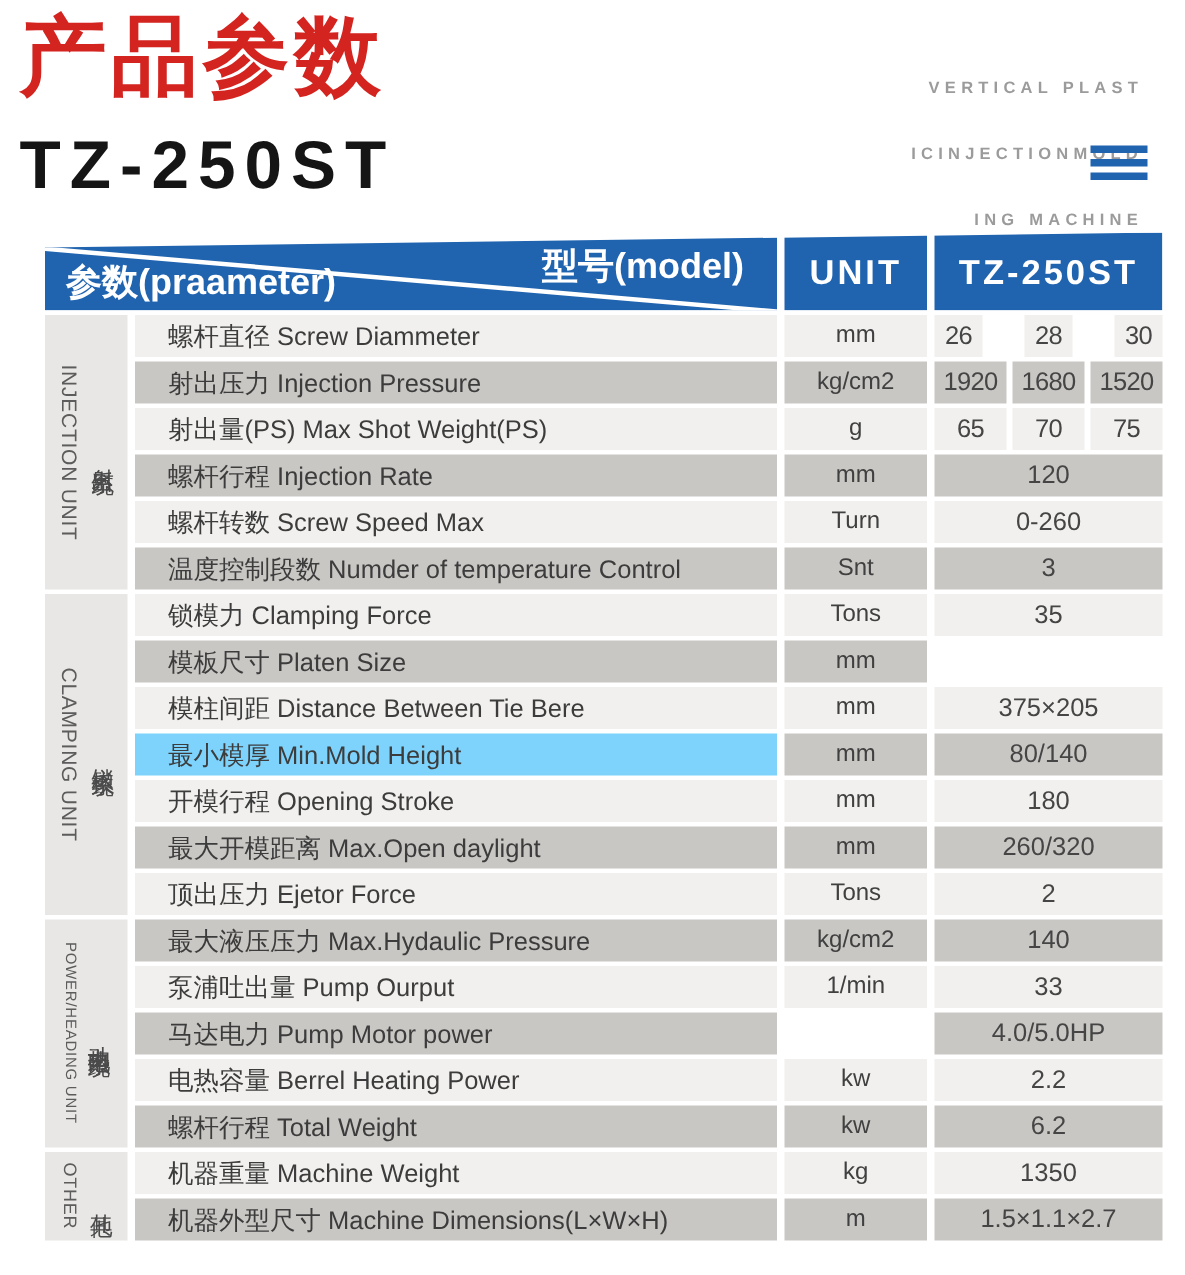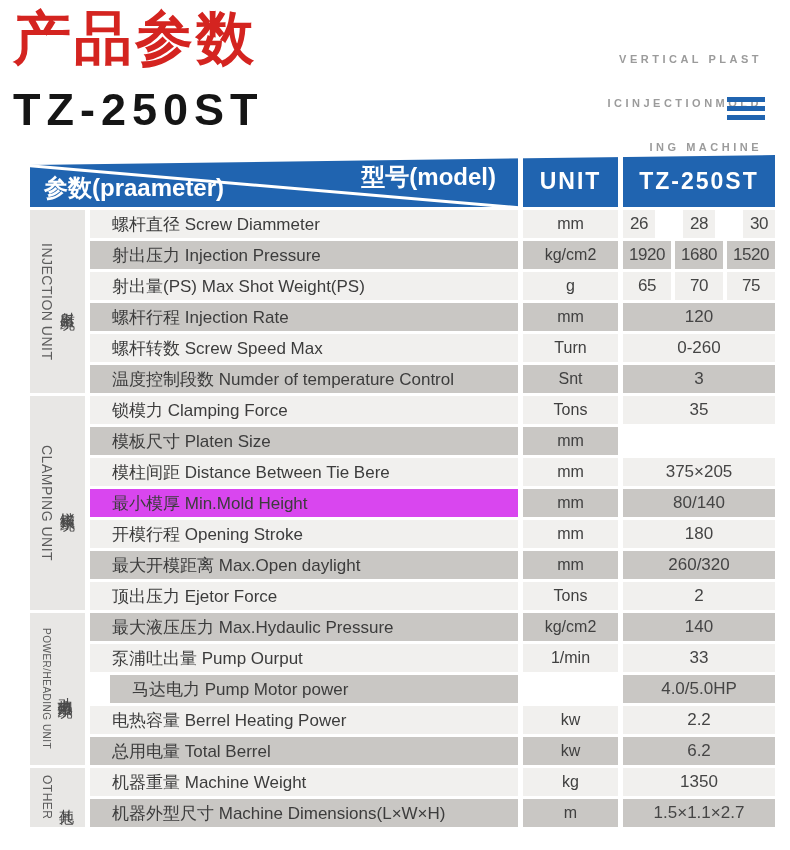--- a/index.html
+++ b/index.html
@@ -166,21 +166,21 @@
   <div class="c-unit" style="grid-row: 7; background: rgb(241, 240, 238);">Tons</div>
   <div class="c-value" style="grid-row: 7; background: rgb(241, 240, 238);">35</div>
 
   <div class="c-label" style="grid-row: 8; background: rgb(201, 199, 196);">模板尺寸 Platen Size</div>
   <div class="c-unit" style="grid-row: 8; background: rgb(201, 199, 196);">mm</div>
 
   <div class="c-label" style="grid-row: 9; background: rgb(241, 240, 238);">模柱间距 Distance Between Tie Bere</div>
   <div class="c-unit" style="grid-row: 9; background: rgb(241, 240, 238);">mm</div>
   <div class="c-value" style="grid-row: 9; background: rgb(241, 240, 238);">375×205</div>
 
-  <div class="c-label" style="grid-row: 10; background: #d946ef;">最小模厚 Min.Mold Height</div>
+  <div class="c-label" style="grid-row: 10; background: #7dd3fc;">最小模厚 Min.Mold Height</div>
   <div class="c-unit" style="grid-row: 10; background: rgb(201, 199, 196);">mm</div>
   <div class="c-value" style="grid-row: 10; background: rgb(201, 199, 196);">80/140</div>
 
   <div class="c-label" style="grid-row: 11; background: rgb(241, 240, 238);">开模行程 Opening Stroke</div>
   <div class="c-unit" style="grid-row: 11; background: rgb(241, 240, 238);">mm</div>
   <div class="c-value" style="grid-row: 11; background: rgb(241, 240, 238);">180</div>
 
   <div class="c-label" style="grid-row: 12; background: rgb(201, 199, 196);">最大开模距离 Max.Open daylight</div>
   <div class="c-unit" style="grid-row: 12; background: rgb(201, 199, 196);">mm</div>
   <div class="c-value" style="grid-row: 12; background: rgb(201, 199, 196);">260/320</div>
@@ -190,29 +190,29 @@
   <div class="c-value" style="grid-row: 13; background: rgb(241, 240, 238);">2</div>
 
   <div class="c-label" style="grid-row: 14; background: rgb(201, 199, 196);">最大液压压力 Max.Hydaulic Pressure</div>
   <div class="c-unit" style="grid-row: 14; background: rgb(201, 199, 196);">kg/cm2</div>
   <div class="c-value" style="grid-row: 14; background: rgb(201, 199, 196);">140</div>
 
   <div class="c-label" style="grid-row: 15; background: rgb(241, 240, 238);">泵浦吐出量 Pump Ourput</div>
   <div class="c-unit" style="grid-row: 15; background: rgb(241, 240, 238);">1/min</div>
   <div class="c-value" style="grid-row: 15; background: rgb(241, 240, 238);">33</div>
 
-  <div class="c-label" style="grid-row: 16; background: rgb(201, 199, 196); margin-left: 20px;">马达电力 Pump Motor power</div>
+  <div class="c-label" style="grid-row: 16; background: rgb(201, 199, 196);">马达电力 Pump Motor power</div>
   <div class="c-unit" style="grid-row: 16; background: rgb(201, 199, 196); margin-top: 39px;">kw/HP</div>
   <div class="c-value" style="grid-row: 16; background: rgb(201, 199, 196);">4.0/5.0HP</div>
 
   <div class="c-label" style="grid-row: 17; background: rgb(241, 240, 238);">电热容量 Berrel Heating Power</div>
   <div class="c-unit" style="grid-row: 17; background: rgb(241, 240, 238);">kw</div>
   <div class="c-value" style="grid-row: 17; background: rgb(241, 240, 238);">2.2</div>
 
-  <div class="c-label" style="grid-row: 18; background: rgb(201, 199, 196);">总用电量 Total Berrel</div>
+  <div class="c-label" style="grid-row: 18; background: rgb(201, 199, 196);">螺杆行程 Total Weight</div>
   <div class="c-unit" style="grid-row: 18; background: rgb(201, 199, 196);">kw</div>
   <div class="c-value" style="grid-row: 18; background: rgb(201, 199, 196);">6.2</div>
 
   <div class="c-label" style="grid-row: 19; background: rgb(241, 240, 238);">机器重量 Machine Weight</div>
   <div class="c-unit" style="grid-row: 19; background: rgb(241, 240, 238);">kg</div>
   <div class="c-value" style="grid-row: 19; background: rgb(241, 240, 238);">1350</div>
 
   <div class="c-label" style="grid-row: 20; background: rgb(201, 199, 196);">机器外型尺寸 Machine Dimensions(L×W×H)</div>
   <div class="c-unit" style="grid-row: 20; background: rgb(201, 199, 196);">m</div>
   <div class="c-value" style="grid-row: 20; background: rgb(201, 199, 196);">1.5×1.1×2.7</div>

